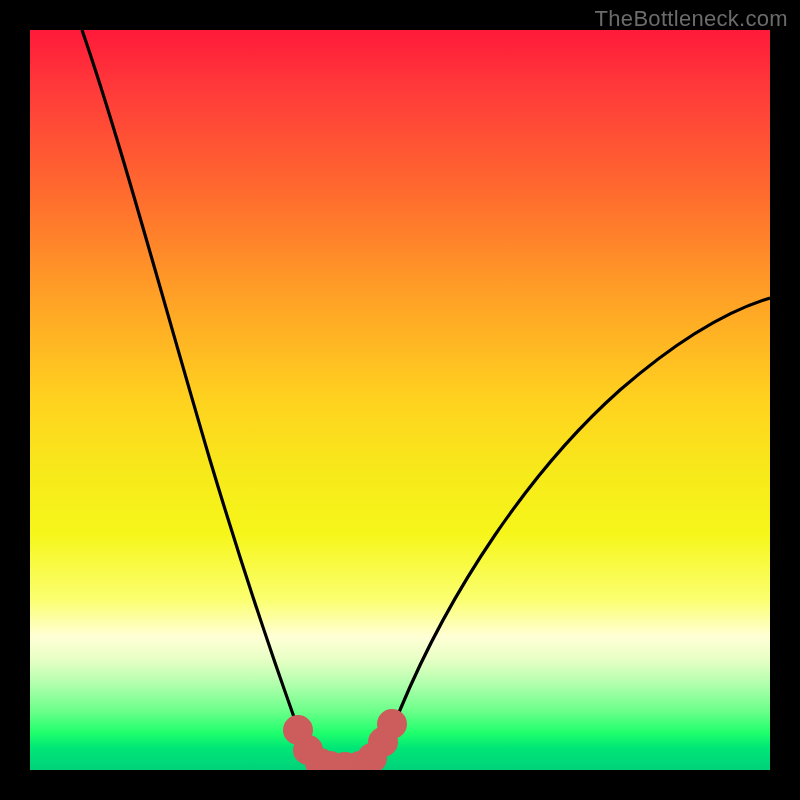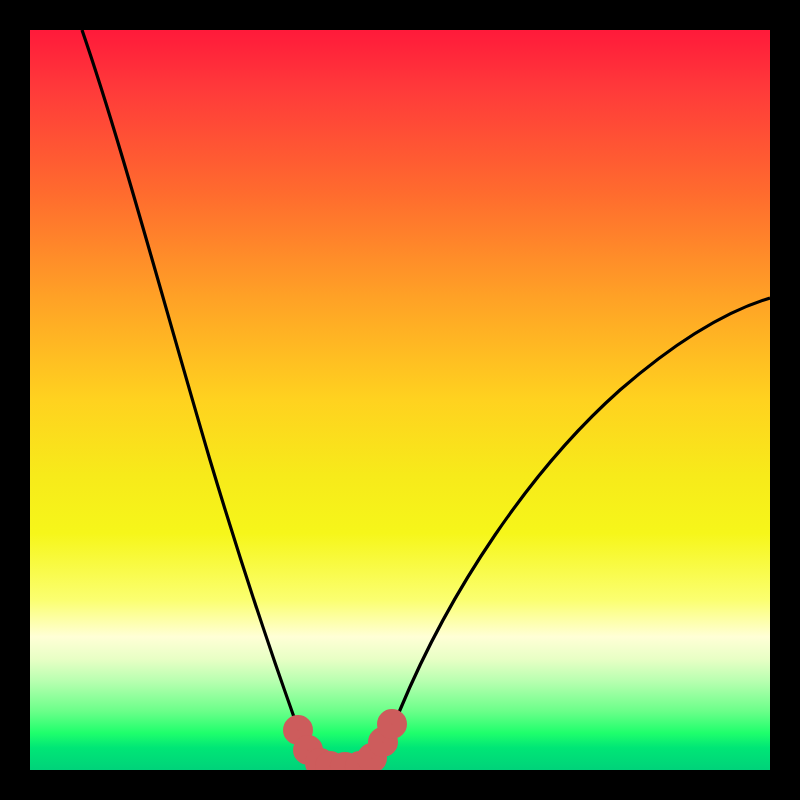--- a/index.html
+++ b/index.html
@@ -90,13 +90,14 @@
         <circle cx="300" cy="736" r="8"></circle>
         <circle cx="315" cy="737" r="8"></circle>
         <circle cx="330" cy="736" r="8"></circle>
         <circle cx="342" cy="728" r="8"></circle>
         <circle cx="353" cy="712" r="8"></circle>
         <circle cx="362" cy="694" r="8"></circle>
       </g>
     </svg>
 
   </div>
+  <div class="watermark">TheBottleneck.com</div>
 </div>
 
 </body></html>

